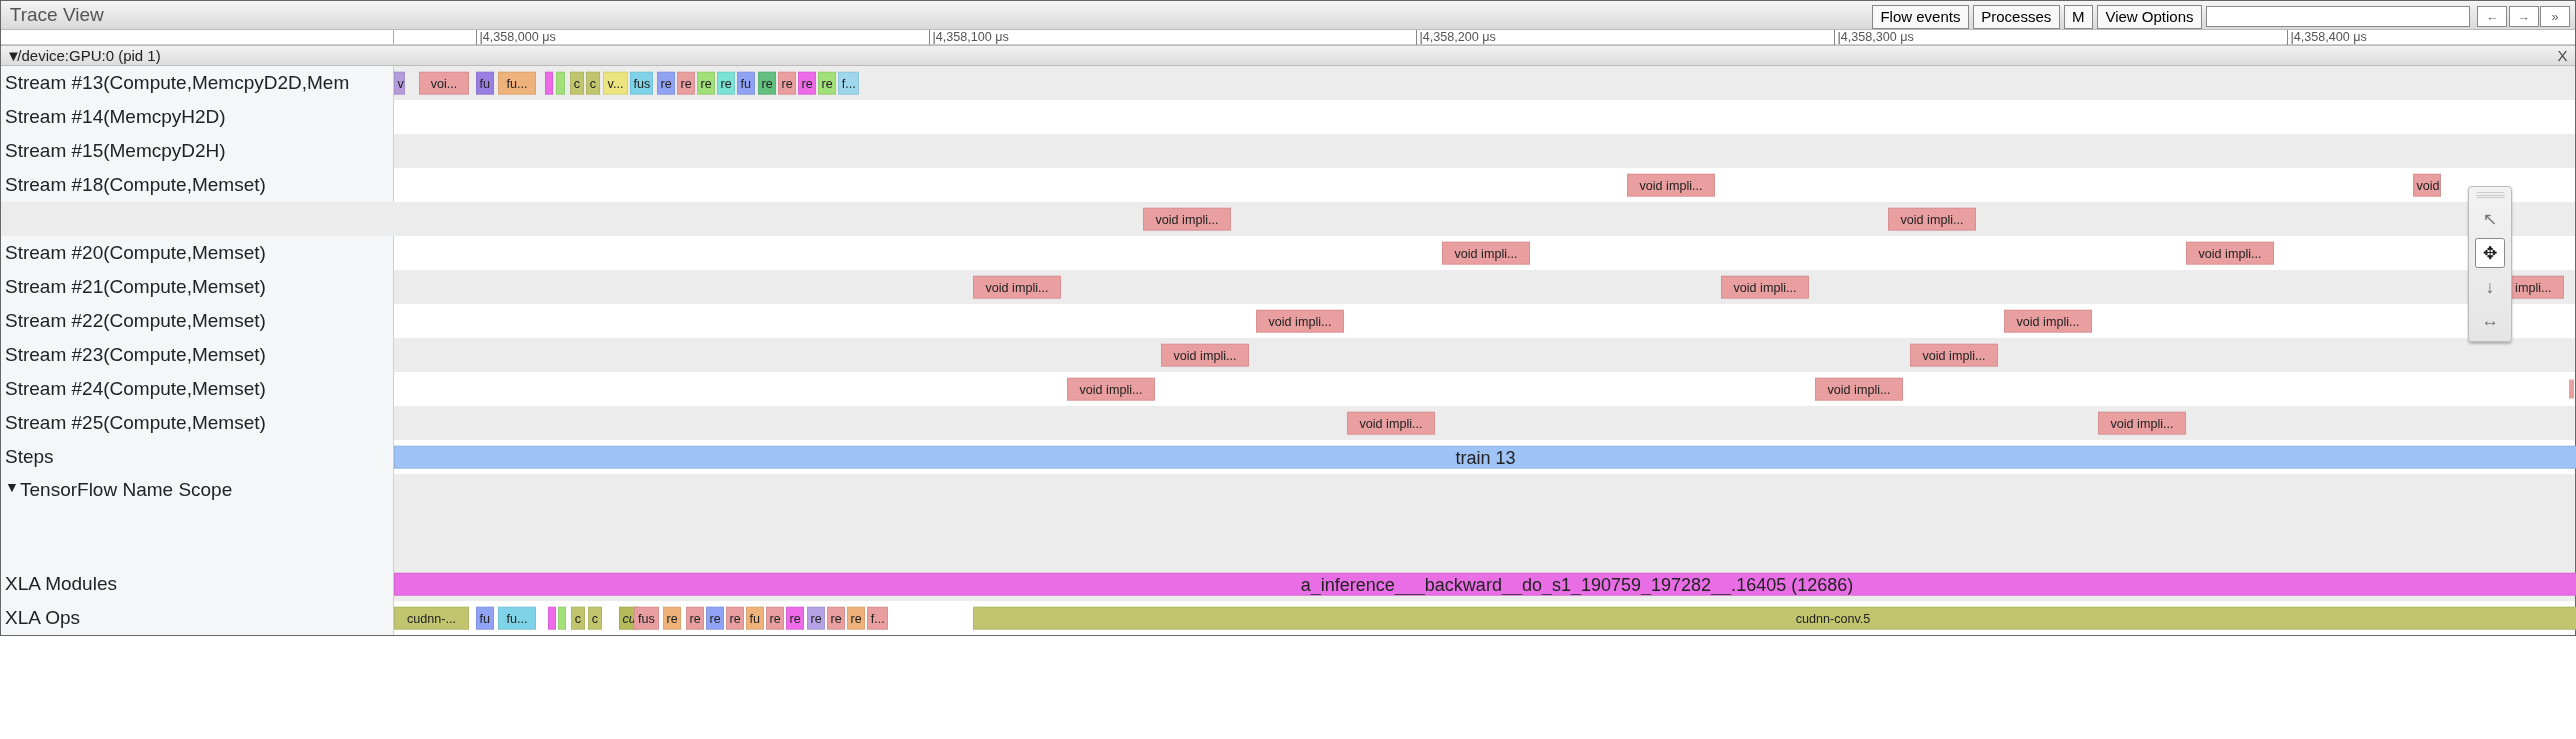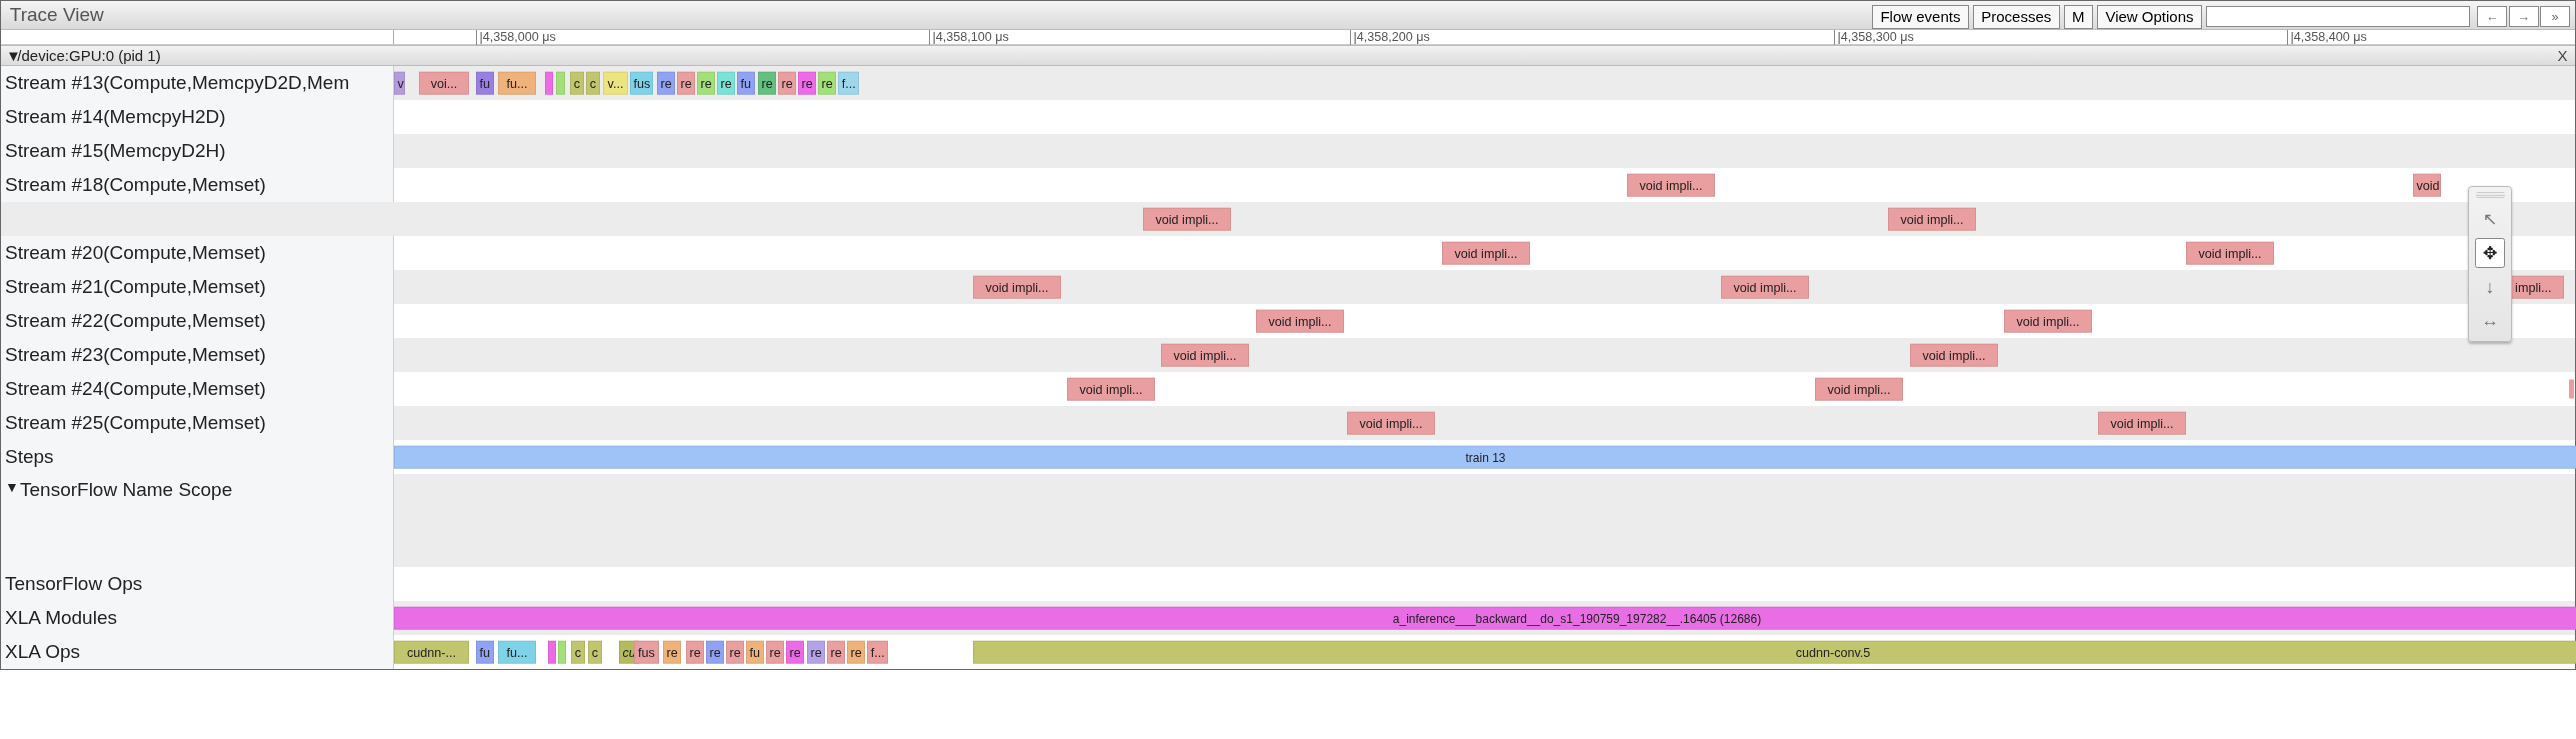--- a/index.html
+++ b/index.html
@@ -27,21 +27,21 @@
   .process-hdr .close { position:absolute; right:7.5px; font-size:15px; cursor:pointer; color:#444;}
 
   
   .rows { display:flex; flex-direction:column;}
   .row { display:flex; height:34px; align-items:stretch; }
   .row.gray .track { background:#ececec; }
   .row .label { width:393px; flex:0 0 393px; background:#f5f6f8; border-right:0.6px solid #d0d0d0; padding-left:4px; font-size:19px; display:flex; align-items:center; white-space:nowrap; overflow:hidden;}
   .row .label .disclosure { width:15px; display:inline-block; font-size:14px;}
   .row .track { flex:1; position:relative; background:#fff;}
   .ev { position:absolute; top:50%; transform:translateY(-50%); height:22.6px; line-height:22.6px; font-size:12.6px; padding:0 2.5px; white-space:nowrap; overflow:hidden; text-align:center; border:0.6px solid rgba(0,0,0,.08);}
-  .wide { font-size:12px;}
+  .wide { font-size:18px;}
 
   
   .c-pink { background:#e99e9f; }
   .c-purple { background:#b39bdc; }
   .c-orange { background:#eeb27a; }
   .c-fuchsia { background:#ed6be9; }
   .c-lime { background:#a2e07a; }
   .c-olive { background:#c1c66e; }
   .c-teal { background:#7be2d6; }
   .c-lav { background:#b6a2e7; }
@@ -86,21 +86,21 @@
       <div class="navbtn">→</div>
       <div class="navbtn">»</div>
     </div>
   </div>
 
   <div class="ruler-row">
     <div class="left-stub"></div>
     <div class="ruler">
       <span class="tick" style="left:82px">|4,358,000 μs</span>
       <span class="tick" style="left:535px">|4,358,100 μs</span>
-      <span class="tick" style="left:956px">|4,358,200 μs</span>
+      <span class="tick" style="left:1022px">|4,358,200 μs</span>
       <span class="tick" style="left:1440px">|4,358,300 μs</span>
       <span class="tick" style="left:1893px">|4,358,400 μs</span>
     </div>
   </div>
 
   <div class="process-hdr">
     <span class="disclosure">▼</span>
     <span>/device:GPU:0 (pid 1)</span>
     <span class="close">X</span>
   </div>
@@ -208,24 +208,20 @@
     </div>
 
     <div class="row tall gray">
       <div class="label" style="align-items:flex-start;padding-top:5px;">
         <span class="disclosure">▼</span>
         <span>TensorFlow Name Scope</span>
       </div>
       <div class="track"></div>
     </div>
 
-    <div class="row">
-      <div class="label">TensorFlow Ops</div>
-      <div class="track"></div>
-    </div>
 
     <div class="row gray">
       <div class="label">XLA Modules</div>
       <div class="track">
         <div class="ev wide c-magentabar" style="left:0;width:2366px">a_inference___backward__do_s1_190759_197282__.16405 (12686)</div>
       </div>
     </div>
 
     <div class="row">
       <div class="label">XLA Ops</div>

